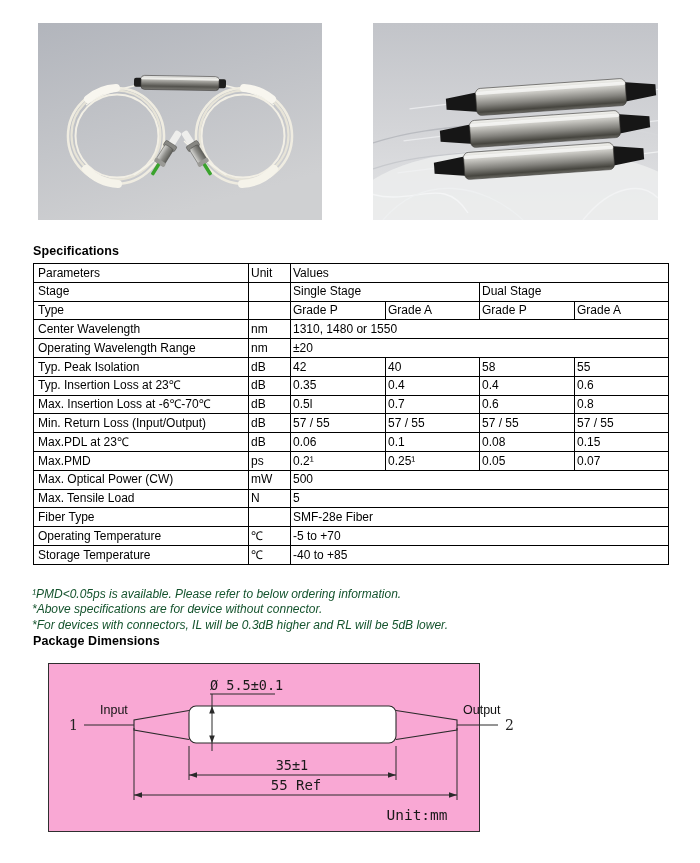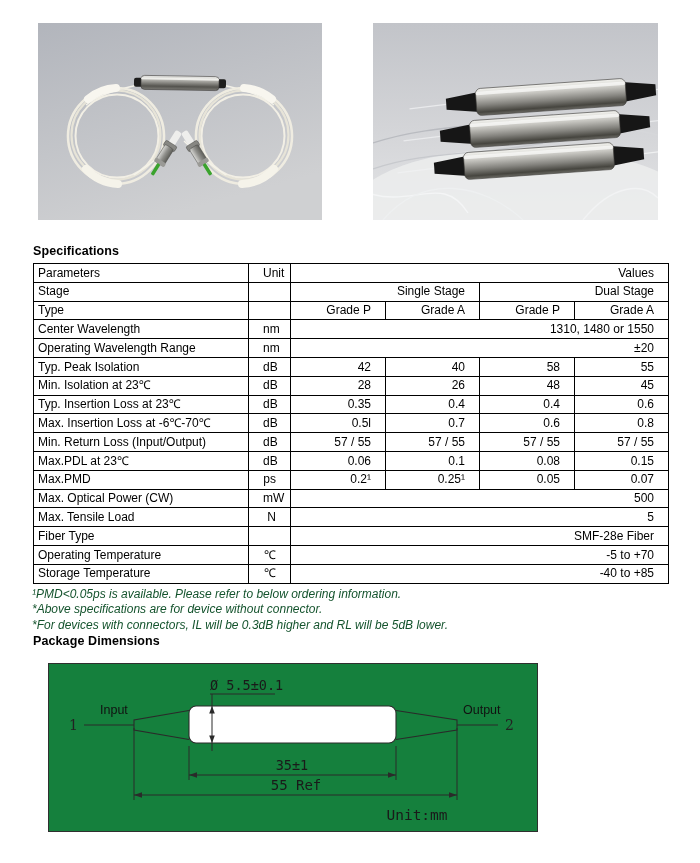--- a/index.html
+++ b/index.html
@@ -15,25 +15,25 @@
   #pkgHeading{top:634px;}
   #specTable{
     position:absolute;left:33px;top:263px;width:635px;
     border-collapse:collapse;table-layout:fixed;font-size:12px;
   }
   #specTable td{
     border:1px solid #000;height:17.8px;line-height:1.05;
     padding:0 4px;overflow:hidden;white-space:nowrap;vertical-align:middle;
   }
   #specTable td.param{text-align:left;}
-  #specTable td.unit,#specTable td.val{text-align:right;padding:0 14px;}
+  #specTable td.unit,#specTable td.val{text-align:left;padding:0 2px;}
   #footnotes{position:absolute;left:32px;top:587px;font-size:12px;line-height:15.4px;color:#14532d;font-style:italic;}
   #dimBox{
-    position:absolute;left:48px;top:663px;width:490px;height:169px;
-    border:1px solid #2f2f2f;box-sizing:border-box;background:#15803d;
+    position:absolute;left:48px;top:663px;width:432px;height:169px;
+    border:1px solid #2f2f2f;box-sizing:border-box;background:#f9a8d4;
   }
   svg{display:block;}
   .dimtext{font-family:"DejaVu Sans Mono",monospace;fill:#1a1a1a;}
   .iolabel{font-family:"Liberation Sans",sans-serif;font-size:12.5px;fill:#111;}
   .portnum{font-family:"DejaVu Serif",serif;font-size:14px;fill:#222;}
 </style>
 </head>
 <body>
 
 <div class="photo" id="photoL">
@@ -203,28 +203,20 @@
       </tr>
       <tr>
         <td class="param">Typ. Peak Isolation</td>
         <td class="unit">dB</td>
         <td class="val">42</td>
         <td class="val">40</td>
         <td class="val">58</td>
         <td class="val">55</td>
       </tr>
       <tr>
-        <td class="param">Min. Isolation at 23℃</td>
-        <td class="unit">dB</td>
-        <td class="val">28</td>
-        <td class="val">26</td>
-        <td class="val">48</td>
-        <td class="val">45</td>
-      </tr>
-      <tr>
         <td class="param">Typ. Insertion Loss at 23℃</td>
         <td class="unit">dB</td>
         <td class="val">0.35</td>
         <td class="val">0.4</td>
         <td class="val">0.4</td>
         <td class="val">0.6</td>
       </tr>
       <tr>
         <td class="param">Max. Insertion Loss at -6℃-70℃</td>
         <td class="unit">dB</td>

